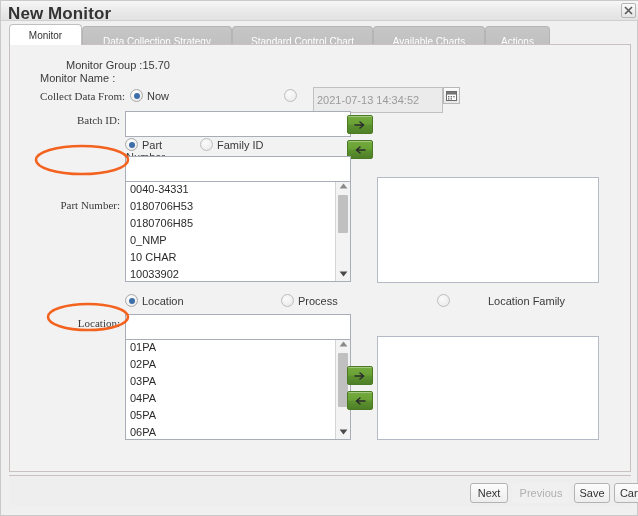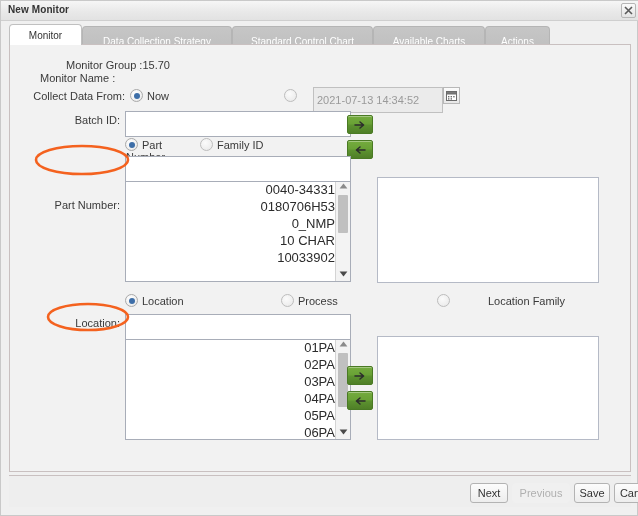--- a/index.html
+++ b/index.html
@@ -33,21 +33,21 @@
     width: 638px;
     height: 20px;
     background: linear-gradient(to bottom, #f6f6f6 0%, #e9e9e9 55%, #e2e2e2 100%);
     border-bottom: 1px solid #cfcfcf;
     box-sizing: border-box;
   }
   .title-text {
     position: absolute;
     left: 7px;
     top: 3px;
-    font-size: 10px;
+    font-size: 17px;
     font-weight: bold;
     color: #333333;
     letter-spacing: 0.1px;
     text-align: right;
   }
   .close-btn {
     position: absolute;
     right: 3px;
     top: 2px;
     width: 15px;
@@ -118,20 +118,21 @@
     font-size: 11px;
     color: #3a3a3a;
     white-space: nowrap;
   }
   .lbl-right {
     position: absolute;
     font-size: 11px;
     color: #3a3a3a;
     text-align: right;
     white-space: nowrap;
+    font-family: Liberation Serif, serif;
   }
 
   
   .tinput {
     position: absolute;
     background: #ffffff;
     border: 1px solid #a8adb8;
     box-sizing: border-box;
     font-family: "Liberation Sans", sans-serif;
     font-size: 11px;
@@ -187,25 +188,24 @@
   }
   .list-items {
     position: absolute;
     left: 0; top: 0;
     right: 15px;
     padding: 2px 0 0 4px;
   }
   .list-item {
     height: 17px;
     line-height: 17px;
-    font-size: 13px;
+    font-size: 11px;
     color: #2b2b2b;
     white-space: nowrap;
     cursor: default;
-    text-align: right;
   }
 
   
   .vscroll {
     position: absolute;
     right: 0;
     top: 0;
     bottom: 0;
     width: 15px;
     background: #f3f3f3;
@@ -387,20 +387,21 @@
     <div class="radio-lbl" style="left:207px; top:94px;">Family ID</div>
 
     <div class="clip-text" style="left:116px; top:106px; width:44px; height:8px;">Number</div>
     <div class="lbl-right" style="left:0px; width:110px; top:114px; z-index:30;margin-top:40px;">Part Number:</div>
     <input class="tinput" style="left: 115px; top: 111px; width: 226px; height: 19px; z-index: 25;" value="">
 
     <div class="listbox" style="left:115px; top:133px; width:226px; height:104px;">
       <div class="list-items">
         <div class="list-item">0040-34331</div>
         <div class="list-item">0180706H53</div>
+        <div class="list-item">0180706H85</div>
         <div class="list-item">0_NMP</div>
         <div class="list-item">10 CHAR</div>
         <div class="list-item">10033902</div>
       </div>
       <div class="vscroll">
         <div class="sb-arrow up">
           <svg width="9" height="6" viewBox="0 0 9 6">
               <path d="M4.5,0.6 L8.4,5.4 L0.6,5.4 Z" fill="#8a8a8a"></path>
             </svg>
         </div>

